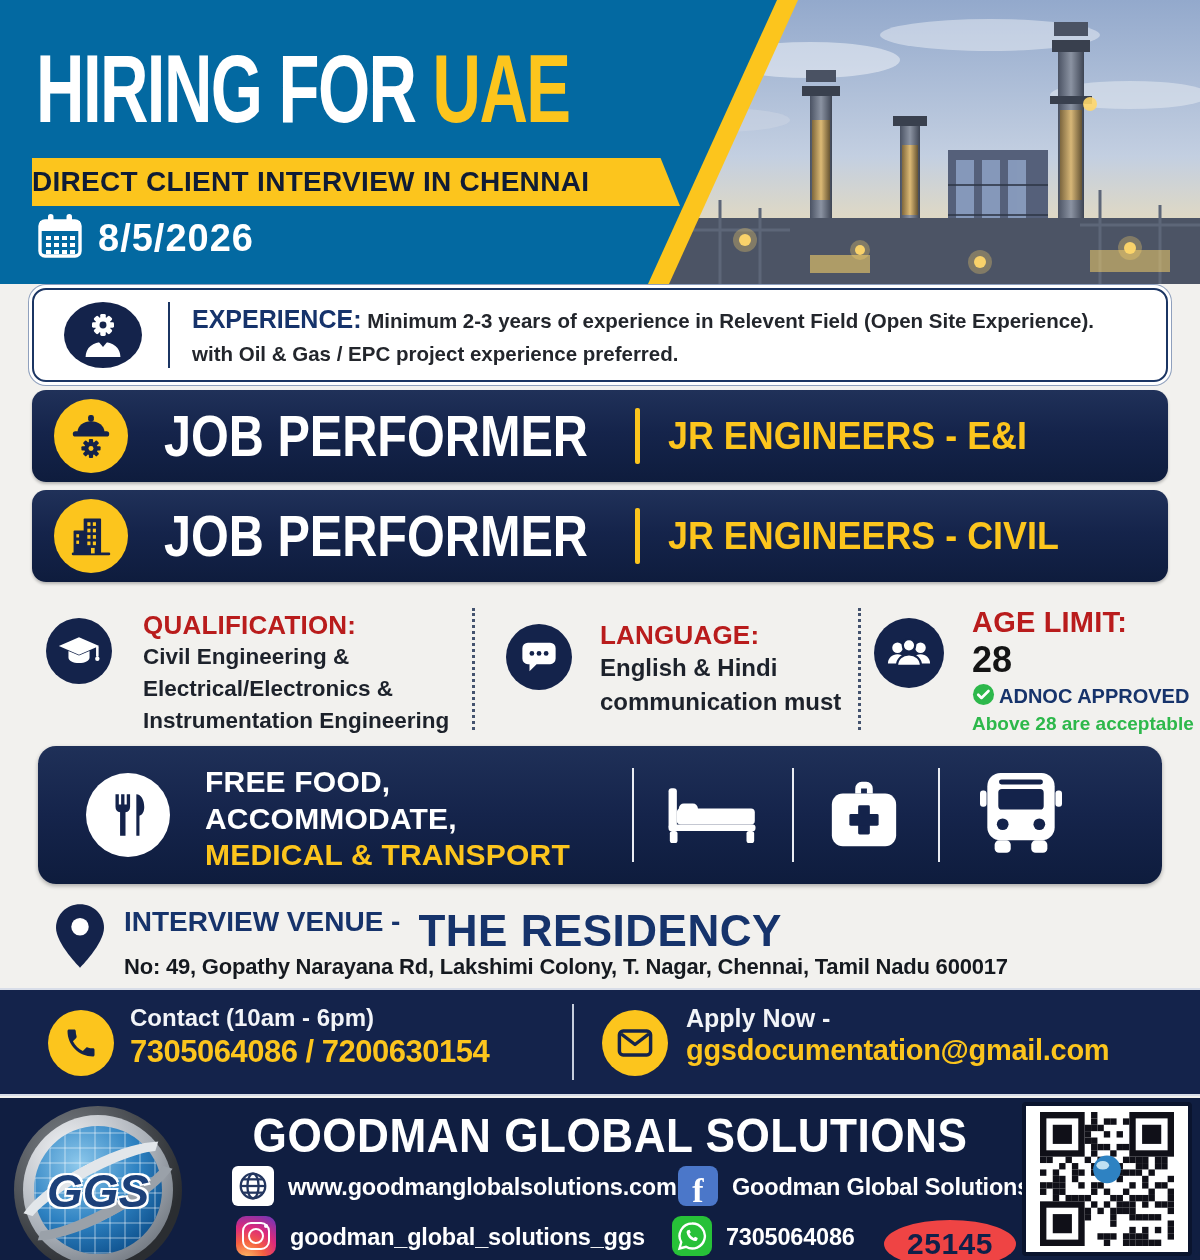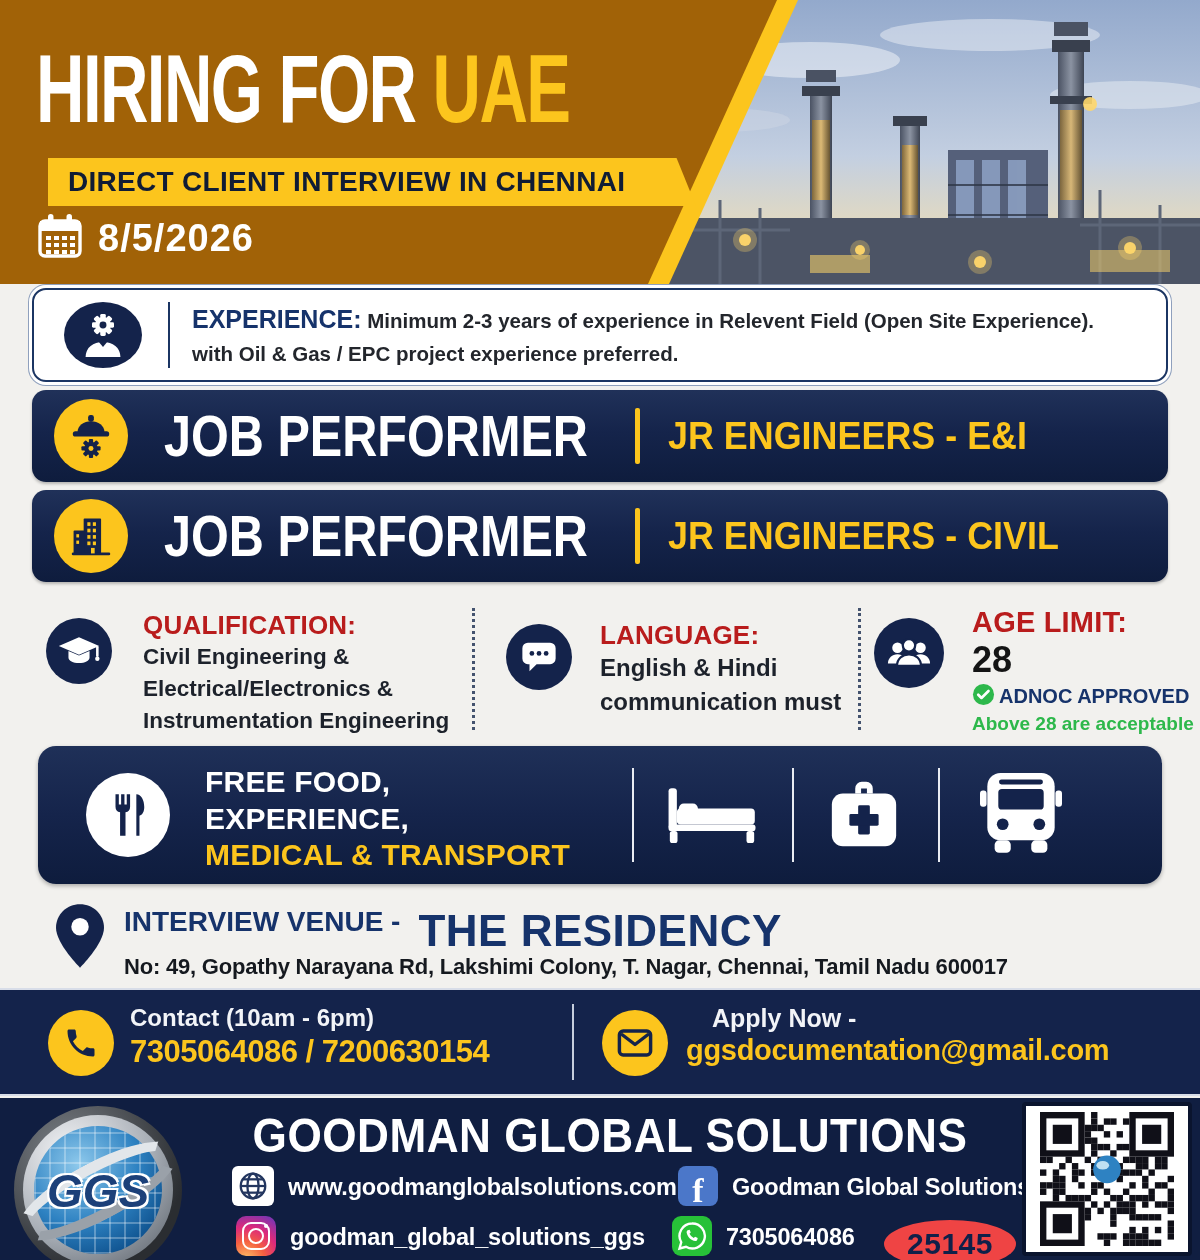--- a/index.html
+++ b/index.html
@@ -1,30 +1,30 @@
 <!DOCTYPE html>
 <html><head>
 <meta charset="utf-8">
 <style>
   * { margin:0; padding:0; box-sizing:border-box; }
   body { background:#555; font-family:"Liberation Sans", sans-serif; }
   #poster { position:relative; width:1200px; height:1260px; background:#f2f1ee; overflow:hidden; margin:0 auto; }
   .abs { position:absolute; }
 
   
-  #header { position:absolute; top:0; left:0; width:1200px; height:284px; background:#a16207; }
+  #header { position:absolute; top:0; left:0; width:1200px; height:284px; background:#0369a1; }
   #header-photo { position:absolute; top:0; right:0; width:540px; height:284px;
     clip-path:polygon(22% 0, 100% 0, 100% 100%, 0 100%); }
   #header-stripe { position:absolute; top:0; left:648px; width:150px; height:284px;
     clip-path:polygon(86% 0, 100% 0, 14% 100%, 0 100%); background:#fcc51d; }
   #main-title { position:absolute; left:36px; top:34px; font-size:86px; font-weight:900; color:#ffffff;
     letter-spacing:-2px; white-space:nowrap; transform:scale(0.78,1.12); transform-origin:left top; }
   #main-title .yellow { color:#fcc51d; }
-  #subtitle-banner { position:absolute; left:48px; top:158px; width:648px; height:48px; background:#fcc51d;
-    clip-path:polygon(0 0, 97% 0, 100% 100%, 0 100%); display:flex; align-items:center; padding-left:20px; }
+  #subtitle-banner { position:absolute; left:32px; top:158px; width:648px; height:48px; background:#fcc51d;
+    clip-path:polygon(0 0, 97% 0, 100% 100%, 0 100%); display:flex; align-items:center; }
   #subtitle-banner span { font-size:28px; font-weight:800; color:#101c35; letter-spacing:.3px; white-space:nowrap; }
   #date-row { position:absolute; left:38px; top:214px; display:flex; align-items:center; gap:16px; }
   #date-row .date-text { color:#fff; font-size:38px; font-weight:800; letter-spacing:1px; }
 
   
   #experience-box { position:absolute; left:32px; top:288px; width:1136px; height:94px; background:#ffffff;
     border:2px solid #1b3563; border-radius:14px; box-shadow:0 0 0 3px #fff, 0 0 0 4px #8fa0bd;
     display:flex; align-items:center; }
   .navy-circle { background:#14234b; border-radius:50%; display:flex; align-items:center; justify-content:center; flex:none; }
   #experience-icon-circle { width:78px; height:66px; margin-left:30px; }
@@ -81,21 +81,21 @@
 
   
   #contact-band { position:absolute; left:0; top:988px; width:1200px; height:108px; background:#14234b;
     border-top:2px solid #d8dde8; border-bottom:2px solid #d8dde8; }
   .yellow-circle { background:#fcc51d; border-radius:50%; display:flex; align-items:center; justify-content:center; }
   #phone-circle { position:absolute; left:48px; top:20px; width:66px; height:66px; }
   #contact-label { position:absolute; left:130px; top:14px; color:#f2f4f8; font-size:24px; font-weight:600; }
   #contact-phones { position:absolute; left:130px; top:44px; color:#fcc51d; font-size:31px; font-weight:900; letter-spacing:-.5px; }
   #contact-div { position:absolute; left:572px; top:14px; width:2px; height:76px; background:#c6cedd; }
   #mail-circle { position:absolute; left:602px; top:20px; width:66px; height:66px; }
-  #apply-label { position:absolute; left:712px; top:14px; color:#f2f4f8; font-size:25px; font-weight:600; }
+  #apply-label { position:absolute; left:686px; top:14px; color:#f2f4f8; font-size:25px; font-weight:600; }
   #contact-email { position:absolute; left:686px; top:44px; color:#fcc51d; font-size:29px; font-weight:900; letter-spacing:-.3px; }
 
   
   #footer { position:absolute; left:0; top:1098px; width:1200px; height:162px; background:#101e41; }
   #ggs-logo { position:absolute; left:14px; top:8px; width:168px; height:168px; border-radius:50%;
     background:radial-gradient(circle at 32% 28%, #7d8288, #2a2d31 72%); }
   #ggs-logo .ring { position:absolute; inset:9px; border-radius:50%;
     background:radial-gradient(circle at 30% 25%, #f2f3f5, #a7adb5 55%, #596069 95%); }
   #ggs-logo .globe { position:absolute; inset:20px; border-radius:50%;
     background:radial-gradient(circle at 35% 30%, #8ec9ec, #2e82c2 48%, #0d4f8b 82%, #083a6b);
@@ -396,21 +396,21 @@
     <div id="benefits-icon-circle">
       <svg width="46" height="50" viewBox="0 0 44 48">
           <g fill="#14234b">
             <path d="M10 4h3.2v10h2.2V4h3.2v10h2.2V4H24v12a5.5 5.5 0 0 1-4.4 5.4V44h-5.2V21.4A5.5 5.5 0 0 1 10 16z"></path>
             <path d="M30 4c4.6 0 7.6 5.6 7.6 12.2 0 4.6-1.9 7.6-4.6 8.4V44H30z"></path>
           </g>
         </svg>
     </div>
     <div id="benefits-text">
       <div class="benefit-line">FREE FOOD,</div>
-      <div class="benefit-line">EXPERIENCE,</div>
+      <div class="benefit-line">ACCOMMODATE,</div>
       <div class="benefit-line yellow">MEDICAL &amp; TRANSPORT</div>
     </div>
     <div class="ben-div" style="left:594px;"></div>
     <div class="ben-icon" style="left:628px; top:38px;">
       <svg width="92" height="62" viewBox="0 0 72 48">
           <g fill="#fff">
             <rect x="2" y="3" width="6.5" height="32" rx="2.5"></rect>
             <rect x="10" y="15" width="15" height="10" rx="4"></rect>
             <rect x="8.5" y="19" width="61" height="12.5" rx="3"></rect>
             <rect x="2" y="31.5" width="68" height="5" rx="2"></rect>

